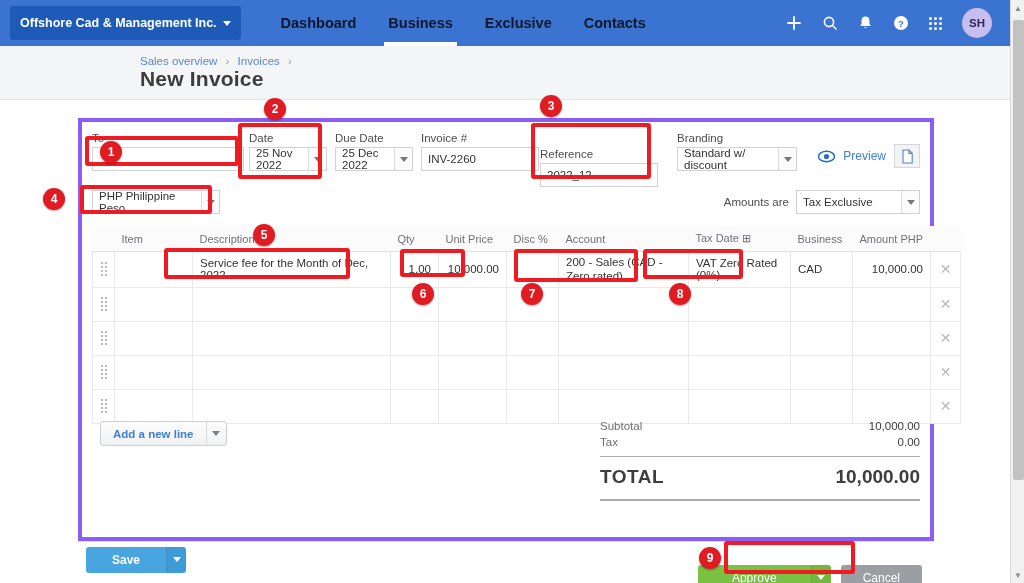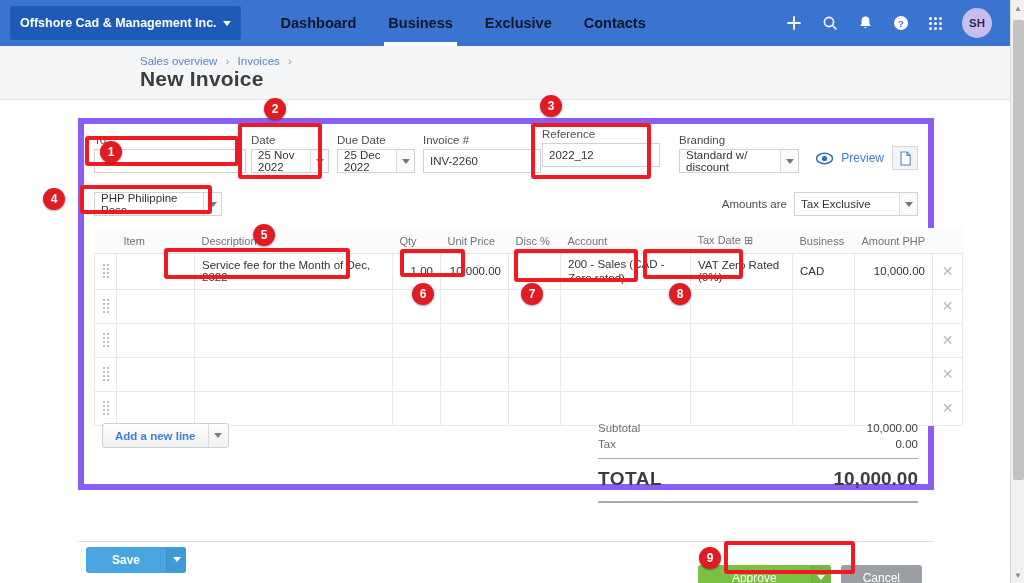--- a/index.html
+++ b/index.html
@@ -63,43 +63,43 @@
   #breadcrumb { position: absolute; left: 140px; top: 55px; font-size: 11.5px; color: #5b86c9; }
   #breadcrumb a { color: #5b86c9; text-decoration: none; cursor: pointer; }
   #breadcrumb .sep { color: #9aa0ab; margin: 0 5px; }
   #page-title {
     position: absolute; left: 140px; top: 67px;
     font-size: 21px; font-weight: bold; color: #3d3d3d; letter-spacing: .2px;
   }
 
   
   #card {
-    position: absolute; left: 78px; top: 118px; width: 856px; height: 372px;
-    background: #ffffff; border: 6px solid #8b5cf6;
+    position: absolute; left: 78px; top: 118px; width: 856px; height: 423px;
+    background: #ffffff; border: 4px solid #8b5cf6;
   }
 
   .field-label { font-size: 11.5px; color: #4d4d4d; margin-bottom: 3px; }
   .inp {
     border: 1px solid #cfd1d5; background: #fff; height: 24px;
     font-size: 11.5px; color: #333; padding: 0 6px;
     display: flex; align-items: center; font-family: "Liberation Sans", sans-serif;
   }
   .sel { display: flex; align-items: stretch; border: 1px solid #cfd1d5; background: #fff; height: 24px; }
   .sel .val { flex: 1; font-size: 11.5px; color: #333; padding: 0 6px; display: flex; align-items: center; }
   .sel .arrow {
     width: 18px; border-left: 1px solid #dcdde0; background: #fbfbfb;
     display: flex; align-items: center; justify-content: center; color: #777; cursor: pointer;
   }
 
   
   #field-to     { position: absolute; left: 10px; top: 10px; width: 152px; }
   #field-date   { position: absolute; left: 167px; top: 10px; width: 78px; }
   #field-due    { position: absolute; left: 253px; top: 10px; width: 78px; }
   #field-invno  { position: absolute; left: 339px; top: 10px; width: 118px; }
-  #field-ref    { position: absolute; left: 458px; top: 4px; width: 118px; }
+  #field-ref    { position: absolute; left: 458px; top: 26px; width: 118px; }
   #field-brand  { position: absolute; left: 583px; top: 10px; width: 120px; margin-left: 12px; }
 
   #preview-group {
     position: absolute; right: 10px; top: 22px;
     display: flex; align-items: center; gap: 8px;
   }
   #preview-link { color: #3f7fcf; font-size: 12px; cursor: pointer; }
   #copy-btn {
     width: 26px; height: 24px; border: 1px solid #d6d7da; background: #f3f4f6;
     display: flex; align-items: center; justify-content: center; cursor: pointer;

